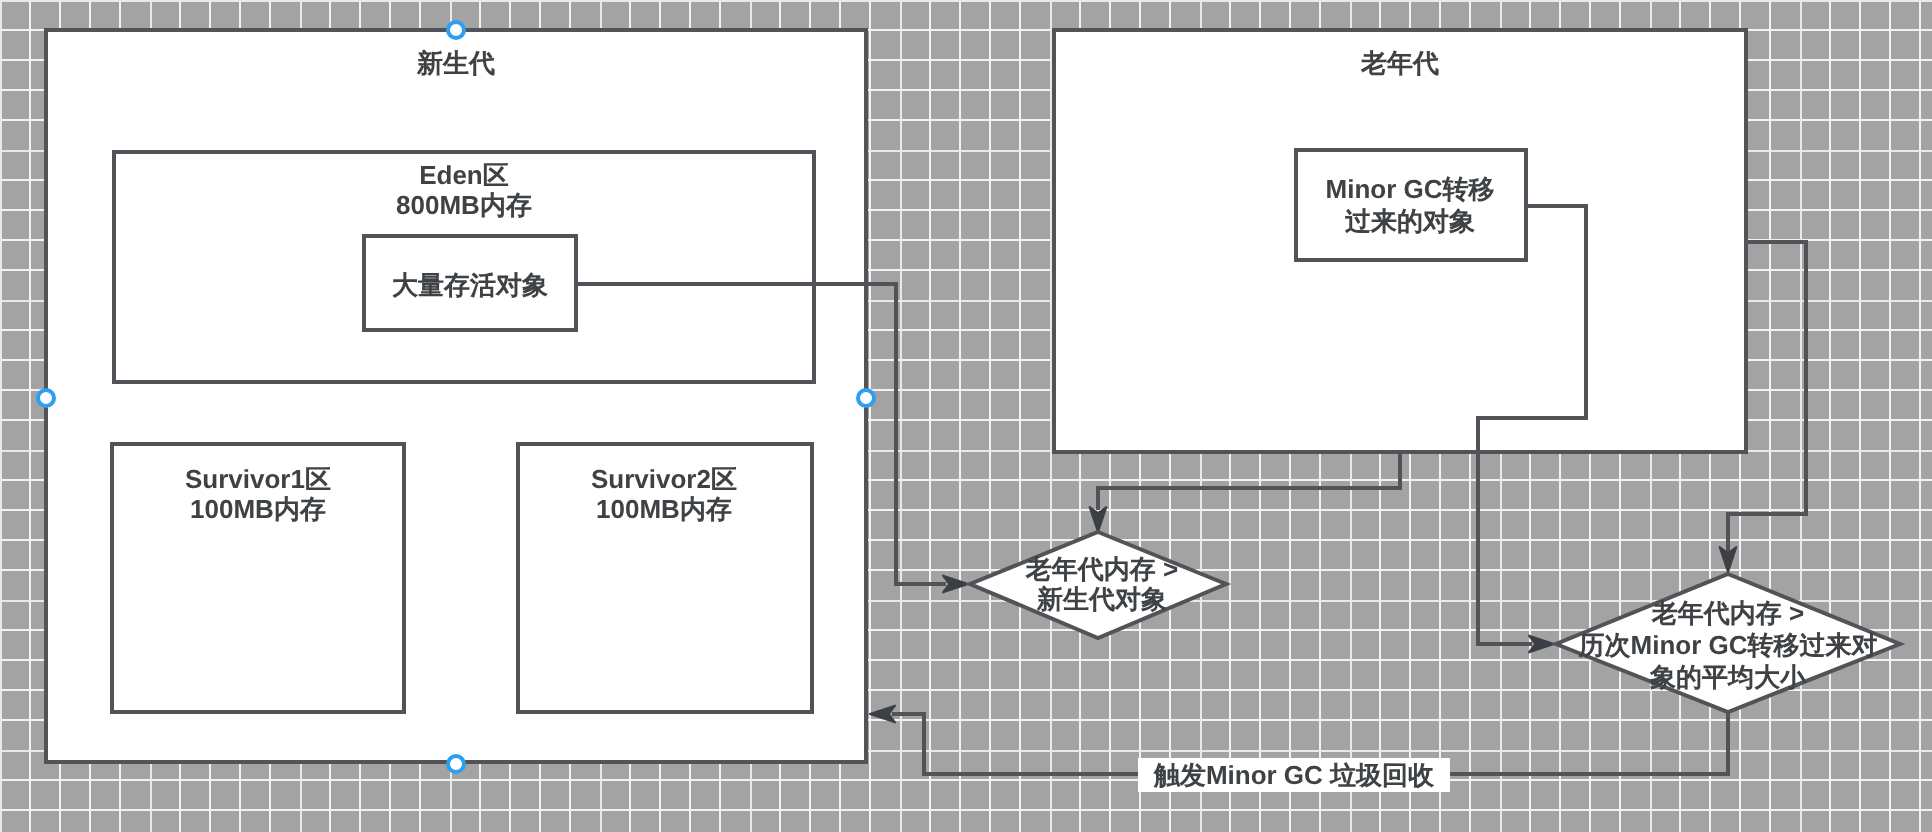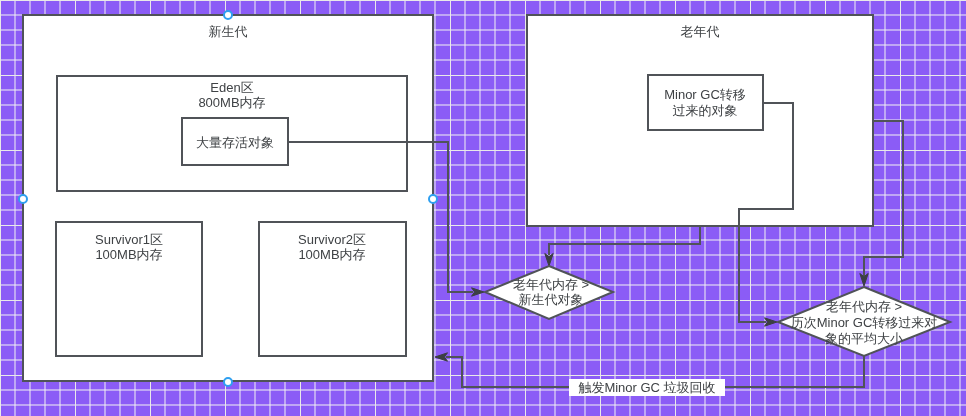--- a/index.html
+++ b/index.html
@@ -5,22 +5,23 @@
   html, body {
     margin: 0;
     padding: 0;
     background: #ffffff;
   }
   .canvas-wrap {
     position: relative;
     width: 966px;
     height: 416px;
     overflow: hidden;
-    background: #8b5cf6;
+    background: #a3a3a3;
     font-family: "Liberation Sans", "DejaVu Sans", sans-serif;
+    font-weight: bold;
   }
   svg text {
     font-family: "Liberation Sans", "DejaVu Sans", sans-serif;
     font-size: 13px;
     fill: #3f4245;
     text-anchor: middle;
   }
   .shape {
     fill: #ffffff;
     stroke: #505358;

